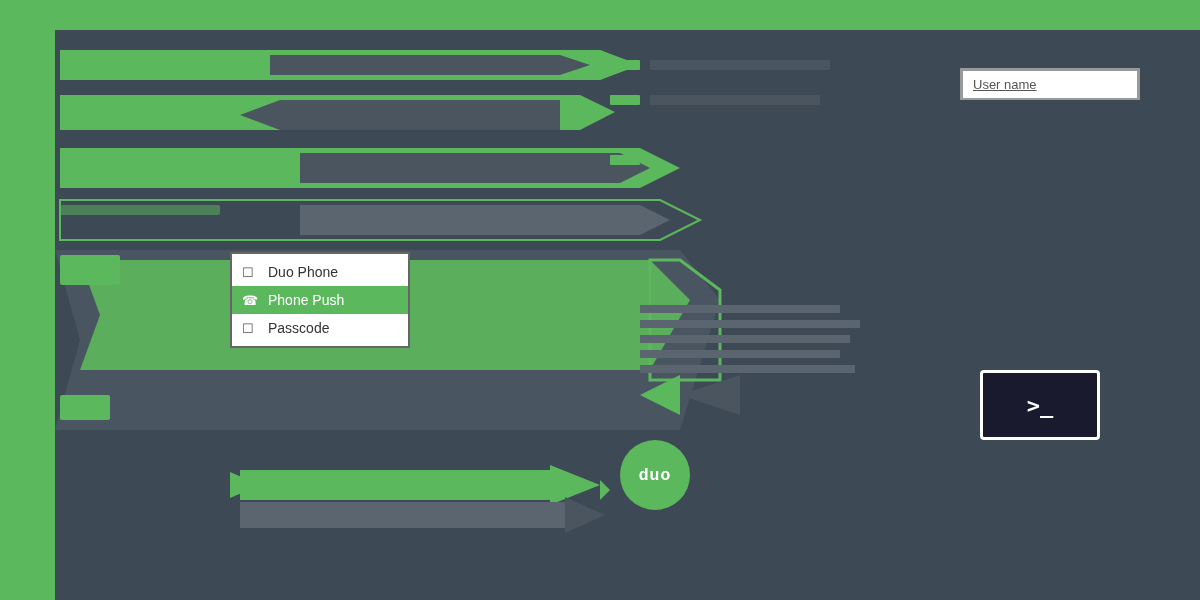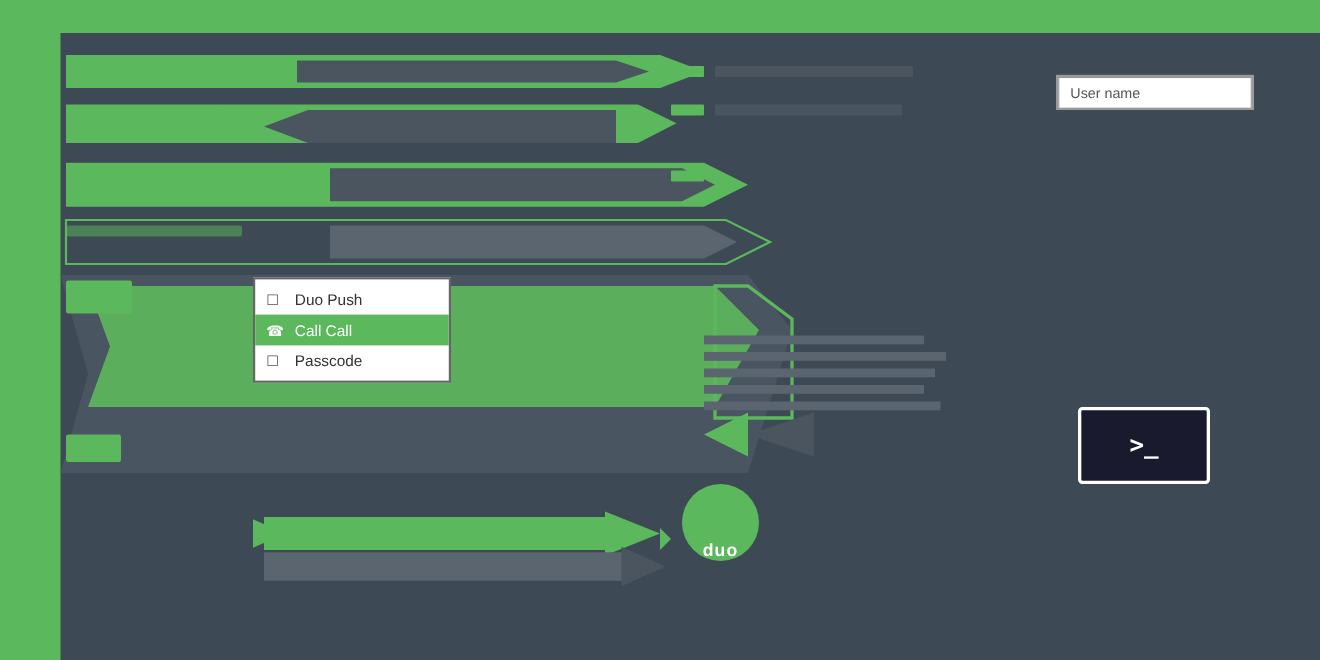--- a/index.html
+++ b/index.html
@@ -21,20 +21,21 @@
       border: 2px solid #999;
       padding: 0;
       width: 180px;
     }
     .login-field {
       border: 1px solid #999;
       padding: 6px 10px;
       font-size: 13px;
       color: #555;
       background: white;
+      text-decoration: underline;
     }
     .login-field:first-child {
       border-bottom: none;
     }
 
     
     .dropdown-menu {
       position: absolute;
       top: 252px;
       left: 230px;
@@ -87,21 +88,21 @@
     
     .duo-circle {
       position: absolute;
       bottom: 90px;
       left: 620px;
       width: 70px;
       height: 70px;
       background: #5cb85c;
       border-radius: 50%;
       display: flex;
-      align-items: flex-end;
+      align-items: center;
       justify-content: center;
       color: white;
       font-weight: bold;
       font-size: 16px;
       letter-spacing: 1px;
     }
 
     
     svg.diagram {
       position: absolute;
@@ -181,25 +182,25 @@
   <polygon points="600,480 610,490 600,500" fill="#5cb85c"></polygon>
 </svg>
 
 <div class="login-box">
   <div class="login-field">User name</div>
 </div>
 
 <div class="dropdown-menu">
   <div class="dropdown-item">
     <span class="item-icon">☐</span>
-    <span>Duo Push</span>
+    <span>Duo Phone</span>
   </div>
   <div class="dropdown-item active">
     <span class="item-icon">☎</span>
-    <span>Call Call</span>
+    <span>Phone Push</span>
   </div>
   <div class="dropdown-item">
     <span class="item-icon">☐</span>
     <span>Passcode</span>
   </div>
 </div>
 
 <div class="terminal-box">
   <span>&gt;_</span>
 </div>

